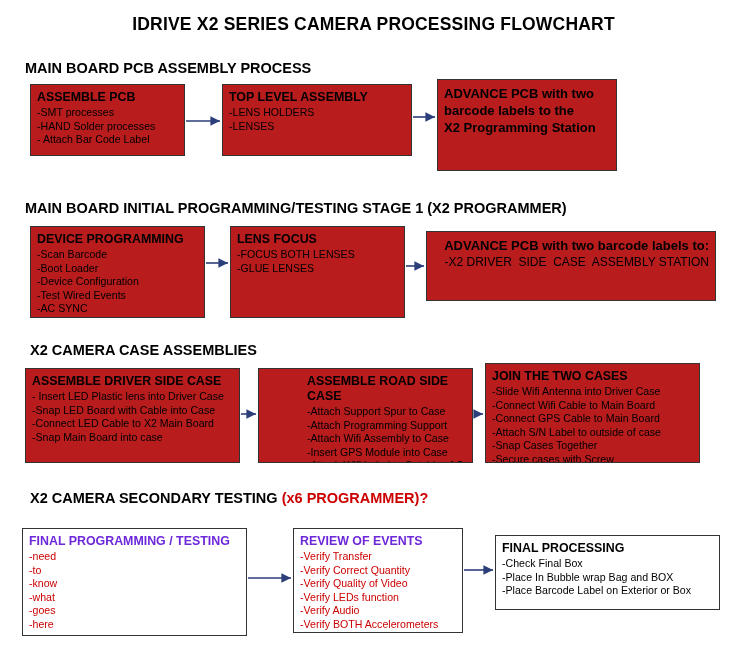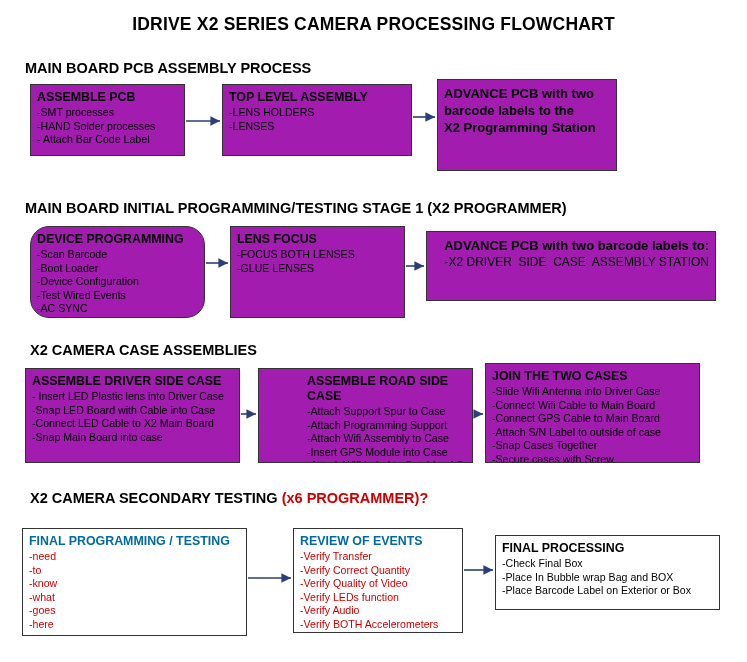--- a/index.html
+++ b/index.html
@@ -35,39 +35,39 @@
     font-weight: bold;
     font-size: 14.5px;
     color: #000000;
     white-space: nowrap;
   }
   .section-head .accent {
     color: #cc0000;
   }
   .box {
     position: absolute;
-    background: #a21caf;
+    background: #b91c1c;
     border: 1px solid #333333;
     box-sizing: border-box;
     padding: 5px 6px 4px 6px;
     overflow: hidden;
   }
   .box.plain {
     background: #ffffff;
   }
   .box-title {
     font-weight: bold;
     font-size: 12.4px;
     color: #000000;
     line-height: 15px;
     margin-bottom: 1px;
     white-space: pre-line;
   }
   .box-title.red {
-    color: #0369a1;
+    color: #6d28d9;
   }
   .box-line {
     font-size: 10.6px;
     color: #000000;
     line-height: 13.6px;
     white-space: pre;
   }
   .box-line.red {
     color: #cc0000;
   }
@@ -115,21 +115,21 @@
   <div class="box big-title" style="left:437px; top:79px; width:180px; height:92px;">
     <div class="box-title">ADVANCE PCB with two
 barcode labels to the
 X2 Programming Station</div>
   </div>
 
   <div class="section-head" style="left:25px; top:200px;">
     <span>MAIN BOARD INITIAL PROGRAMMING/TESTING STAGE 1 (X2 PROGRAMMER)</span>
   </div>
 
-  <div class="box" style="left:30px; top:226px; width:175px; height:92px;border-radius:19px;">
+  <div class="box" style="left:30px; top:226px; width:175px; height:92px;">
     <div class="box-title">DEVICE PROGRAMMING</div>
     <div class="box-line">-Scan Barcode</div>
     <div class="box-line">-Boot Loader</div>
     <div class="box-line">-Device Configuration</div>
     <div class="box-line">-Test Wired Events</div>
     <div class="box-line">-AC SYNC</div>
   </div>
 
   <div class="box" style="left:230px; top:226px; width:175px; height:92px;">
     <div class="box-title">LENS FOCUS</div>

